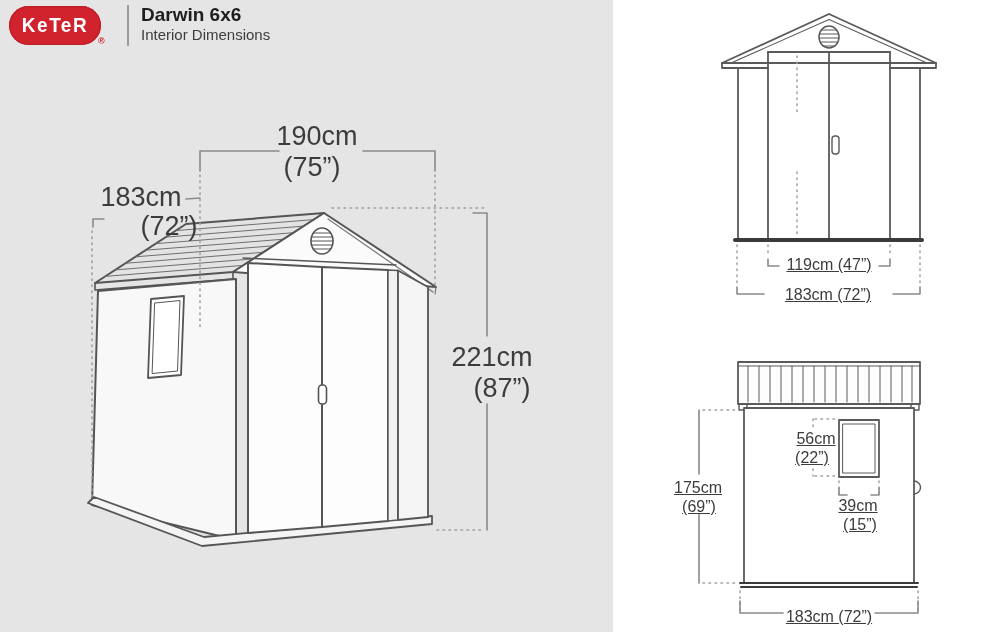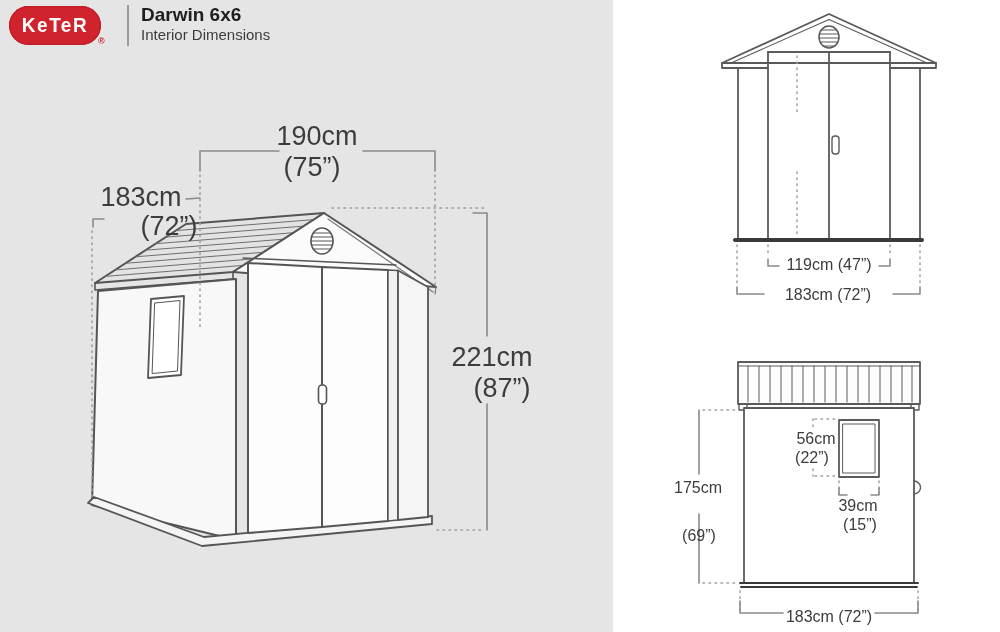--- a/index.html
+++ b/index.html
@@ -13,21 +13,21 @@
              border-radius:20px;display:flex;align-items:center;justify-content:center;
              box-shadow:0 0 0 1.5px #c21f2a inset;}
   .logo-text{color:#ffffff;font-weight:bold;font-size:19px;letter-spacing:1.5px;
              transform:scaleY(1.05);font-family:"Liberation Sans",sans-serif;}
   .logo-reg{position:absolute;left:98px;top:36px;color:#d0232e;font-size:9px;font-weight:bold;}
   .hdr-divider{position:absolute;left:127px;top:5px;width:2px;height:41px;background:#9b9b9b;}
   .hdr-title{position:absolute;left:141px;top:4px;font-size:19px;font-weight:bold;color:#1e1e1e;}
   .hdr-sub{position:absolute;left:141px;top:26px;font-size:15px;color:#3c3c3c;}
   
   .dim{position:absolute;color:#3c3c3c;font-size:27px;white-space:nowrap;transform:translateX(-50%);}
-  .dim-sm{position:absolute;color:#3c3c3c;font-size:16px;white-space:nowrap;transform:translateX(-50%);}
+  .dim-sm{position:absolute;color:#3c3c3c;font-size:16px;white-space:nowrap;transform:translateX(-50%);text-decoration:underline;}
   .dim-block{position:absolute;color:#3c3c3c;font-size:16px;text-align:center;line-height:18px;
              transform:translateX(-50%);white-space:nowrap;}
   .footer-text{position:absolute;left:8px;top:606px;font-size:17px;color:#2e2e2e;white-space:nowrap;}
 </style>
 </head>
 <body>
 
 <div class="stage">
 
   <div class="left-panel">
@@ -165,16 +165,16 @@
       <path d="M699,410 V474 M699,514 V583"></path>
       <path d="M740,601 V613 H783 M918,601 V613 H875"></path>
     </g>
   </svg>
 
   <div class="dim-sm" style="left:816px;top:430px;">56cm</div>
   <div class="dim-sm" style="left:812px;top:449px;">(22”)</div>
   <div class="dim-sm" style="left:858px;top:497px;">39cm</div>
   <div class="dim-sm" style="left:860px;top:516px;">(15”)</div>
   <div class="dim-sm" style="left:698px;top:479px;">175cm</div>
-  <div class="dim-sm" style="left:699px;top:498px;margin-top:29px;">(69”)</div>
+  <div class="dim-sm" style="left:699px;top:498px;">(69”)</div>
   <div class="dim-sm" style="left:829px;top:608px;">183cm (72”)</div>
 
 </div>
 
 </body></html>

